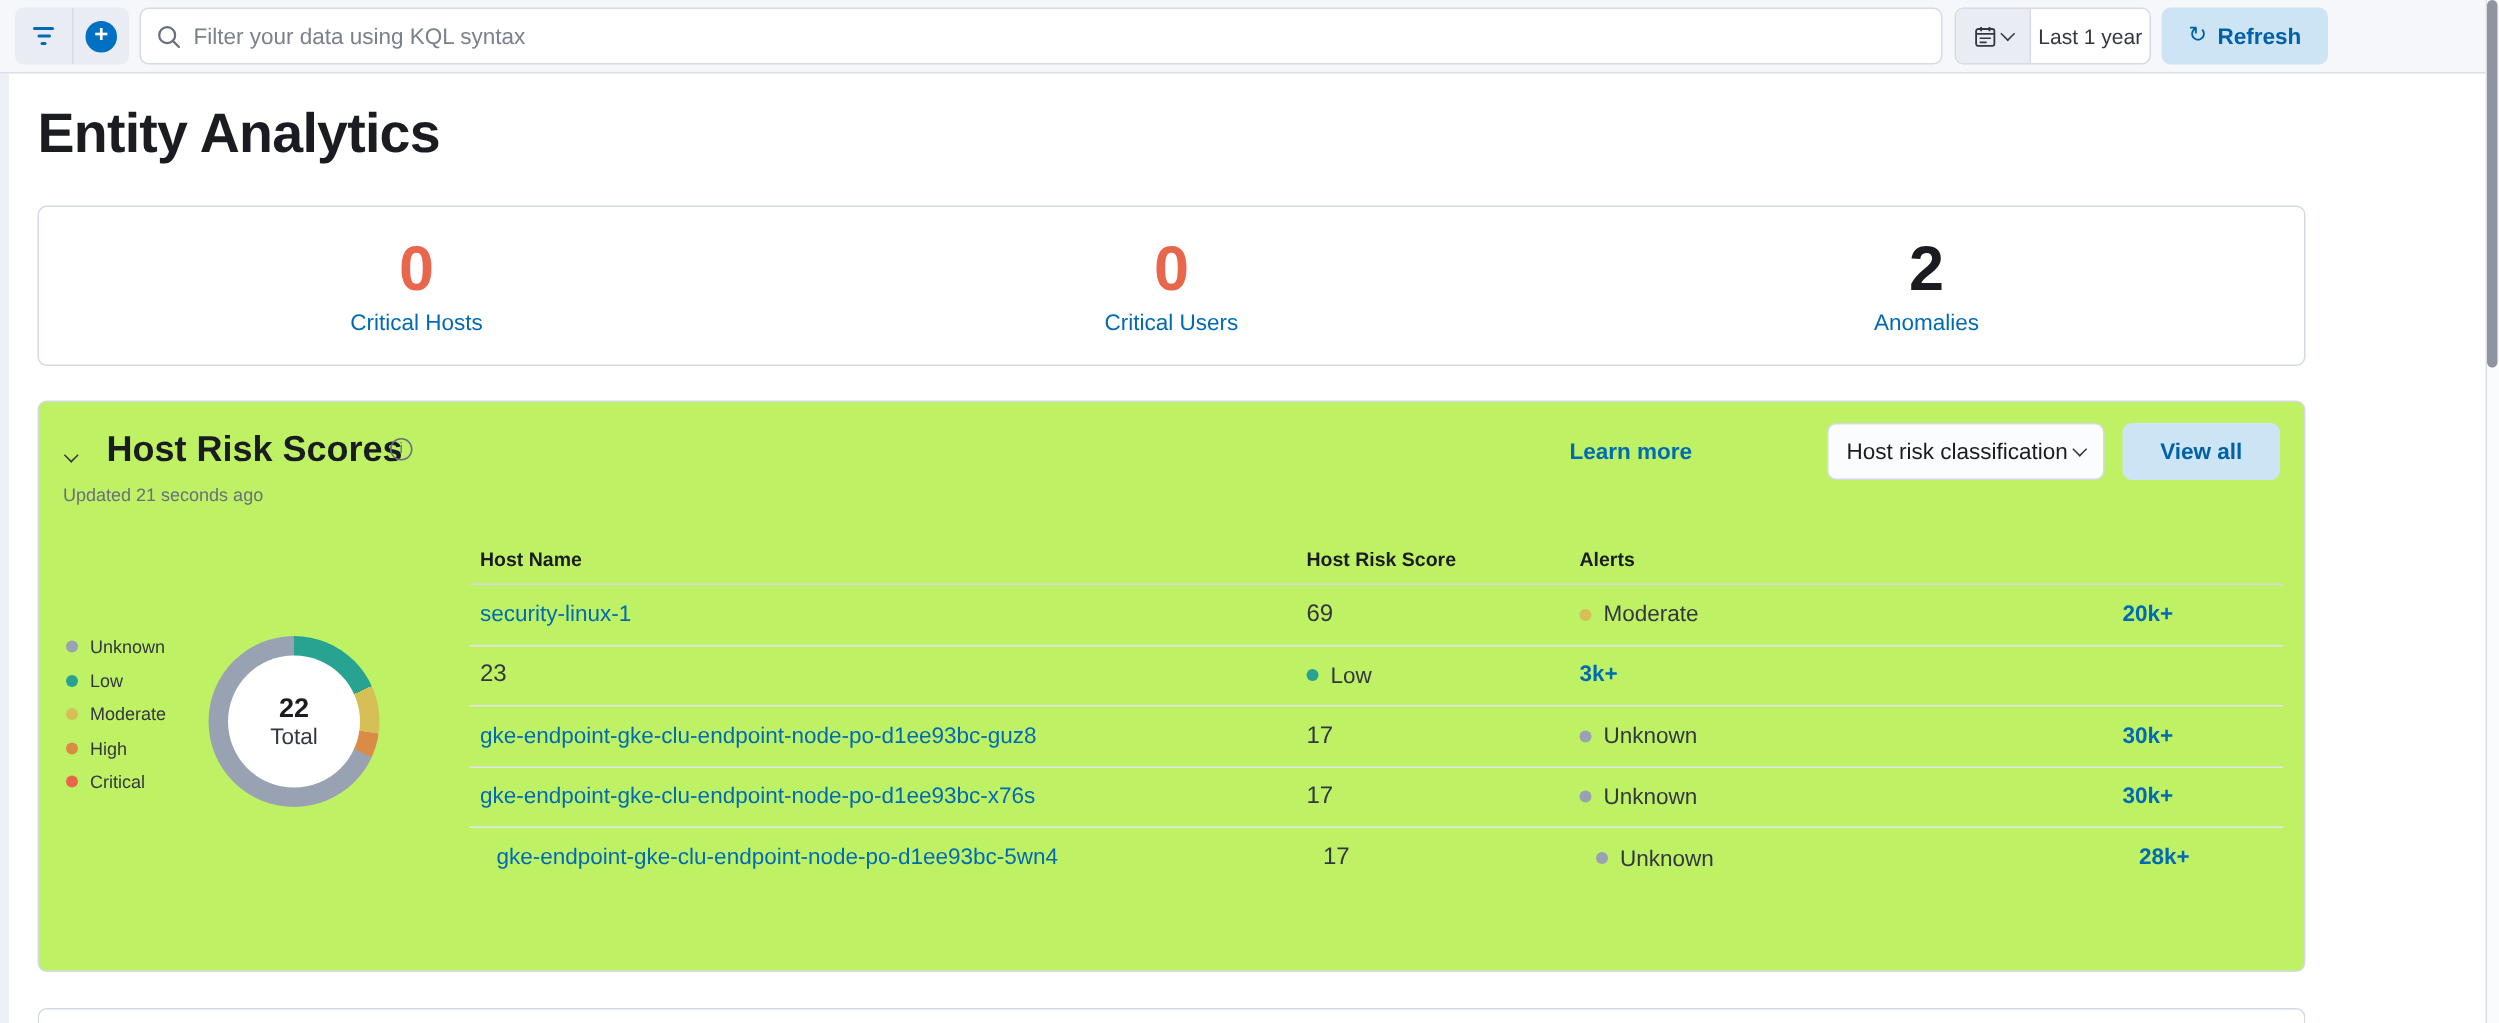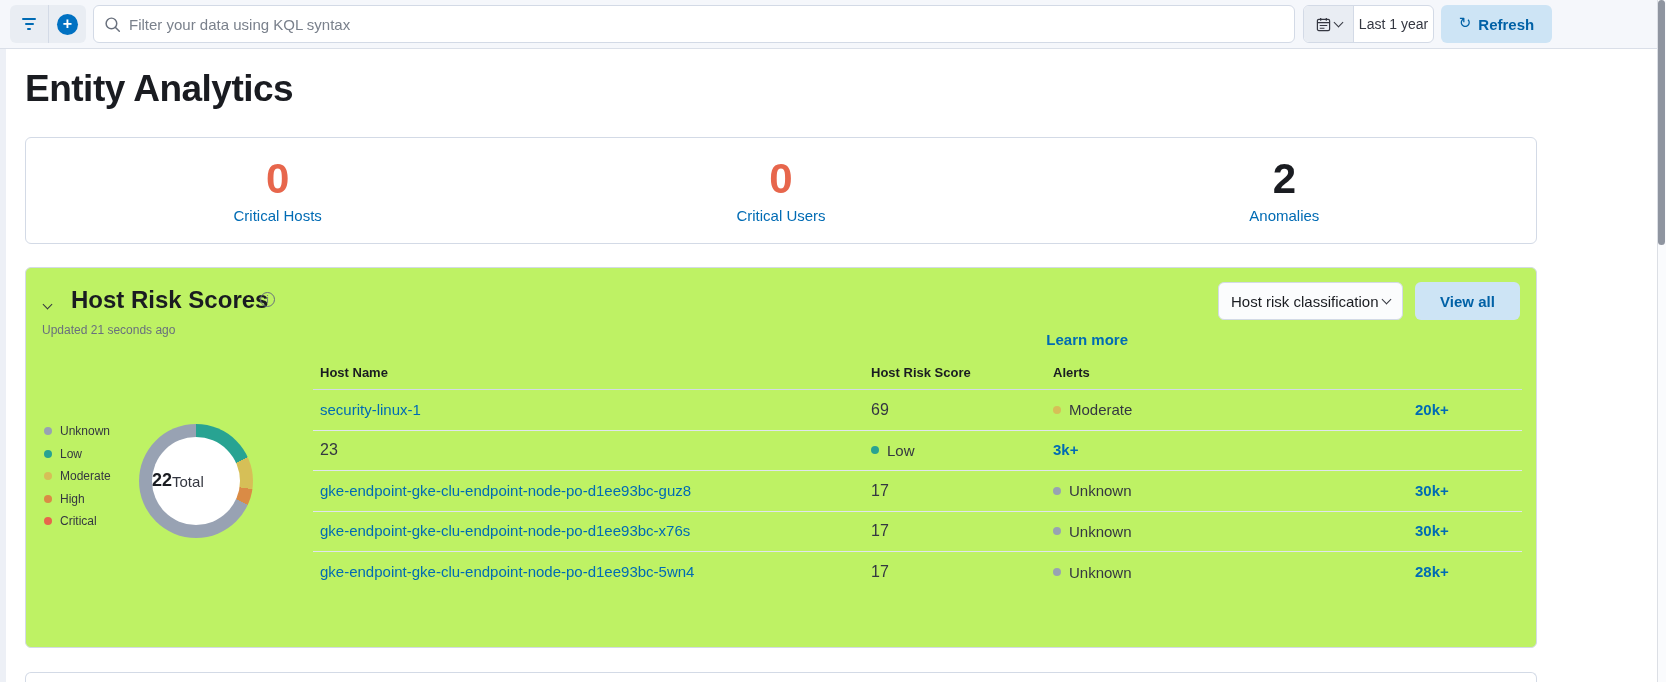--- a/index.html
+++ b/index.html
@@ -85,21 +85,21 @@
   .risk-header { position:absolute; left:16px; top:16px; right:16px; height:40px; }
   .collapse-toggle { position:absolute; left:2px; top:10px; width:16px; height:16px; cursor:pointer; }
   .collapse-toggle .chev { border-color:#343741; }
   .risk-title { position:absolute; left:29px; top:2px; font-size:24px; font-weight:700; color:#1a1c21; }
   .info-icon {
     display:inline-block; width:15px; height:15px; border:1px solid #69707d; border-radius:50%;
     color:#69707d; font-size:10px; line-height:14px; text-align:center; font-style:normal; font-weight:400;
     vertical-align:middle; cursor:pointer;
   }
   .risk-title-info { position:absolute; left:218px; top:8px; }
-  .learn-more { position:absolute; right:392px; top:9px; font-size:15px; color:#006bb4; font-weight:600; cursor:pointer;margin-top:38px; }
+  .learn-more { position:absolute; right:392px; top:9px; font-size:15px; color:#006bb4; font-weight:600; cursor:pointer; }
   .class-dropdown {
     position:absolute; right:117px; top:-2px; width:185px; height:38px;
     background:#fbfcfd; border:1px solid #d3dae6; border-radius:6px; cursor:pointer;
     display:flex; align-items:center; justify-content:space-between; padding:0 12px;
     font-size:15px; color:#1a1c21;
   }
   .view-all-btn {
     position:absolute; right:0; top:-2px; width:105px; height:38px;
     background:#cde4f5; border:none; border-radius:6px; cursor:pointer;
     color:#0061a6; font-weight:700; font-size:15px; font-family:"Liberation Sans", sans-serif;margin-left:18px;
@@ -108,32 +108,32 @@
 
   
   .legend { position:absolute; left:18px; top:152px; }
   .legend-item { display:flex; align-items:center; gap:8px; height:22.5px; }
   .legend-dot { width:8px; height:8px; border-radius:50%; flex:0 0 auto; }
   .legend-label { font-size:12px; color:#343741; }
   .donut-wrap { position:absolute; left:113px; top:156px; width:114px; height:114px; }
   .donut-ring { position:absolute; inset:0; border-radius:50%; }
   .donut-hole {
     position:absolute; left:13px; top:13px; width:88px; height:88px; border-radius:50%; background:#fff;
-    display:flex; flex-direction:row; align-items:center; 
+    display:flex; flex-direction:column; align-items:center; justify-content:center;
   }
   .donut-total-value { font-size:18px; font-weight:700; color:#1a1c21; line-height:1.2; }
   .donut-total-label { font-size:15px; color:#343741; }
 
   
   .risk-table { position:absolute; left:287px; top:88px; width:1209px; }
   .t-row { display:grid; grid-template-columns:551px 182px 362px 114px; align-items:center; }
   .t-head { height:34px; border-bottom:1px solid #d3dae6; }
   .t-head .t-cell { font-size:13px; font-weight:700; color:#1a1c21; }
   .t-body-row { height:40.5px; border-bottom:1px solid #e0e5ee; }
-  .t-body-row:last-child { border-bottom:none; }
+  .t-body-row:last-child { border-bottom:none;margin-left:11px; }
   .t-cell { padding-left:7px; white-space:nowrap; overflow:hidden; }
   .host-link { font-size:15px; color:#006bb4; cursor:pointer; }
   .score-val { font-size:16px; color:#343741; }
   .class-cell { display:flex; align-items:center; gap:8px; }
   .class-dot { width:8px; height:8px; border-radius:50%; }
   .class-text { font-size:15px; color:#343741; }
   .alerts-link { font-size:15px; font-weight:600; color:#006bb4; cursor:pointer; }
   .head-info { margin-left:5px; width:13px; height:13px; line-height:12px; font-size:9px; }
 
   

